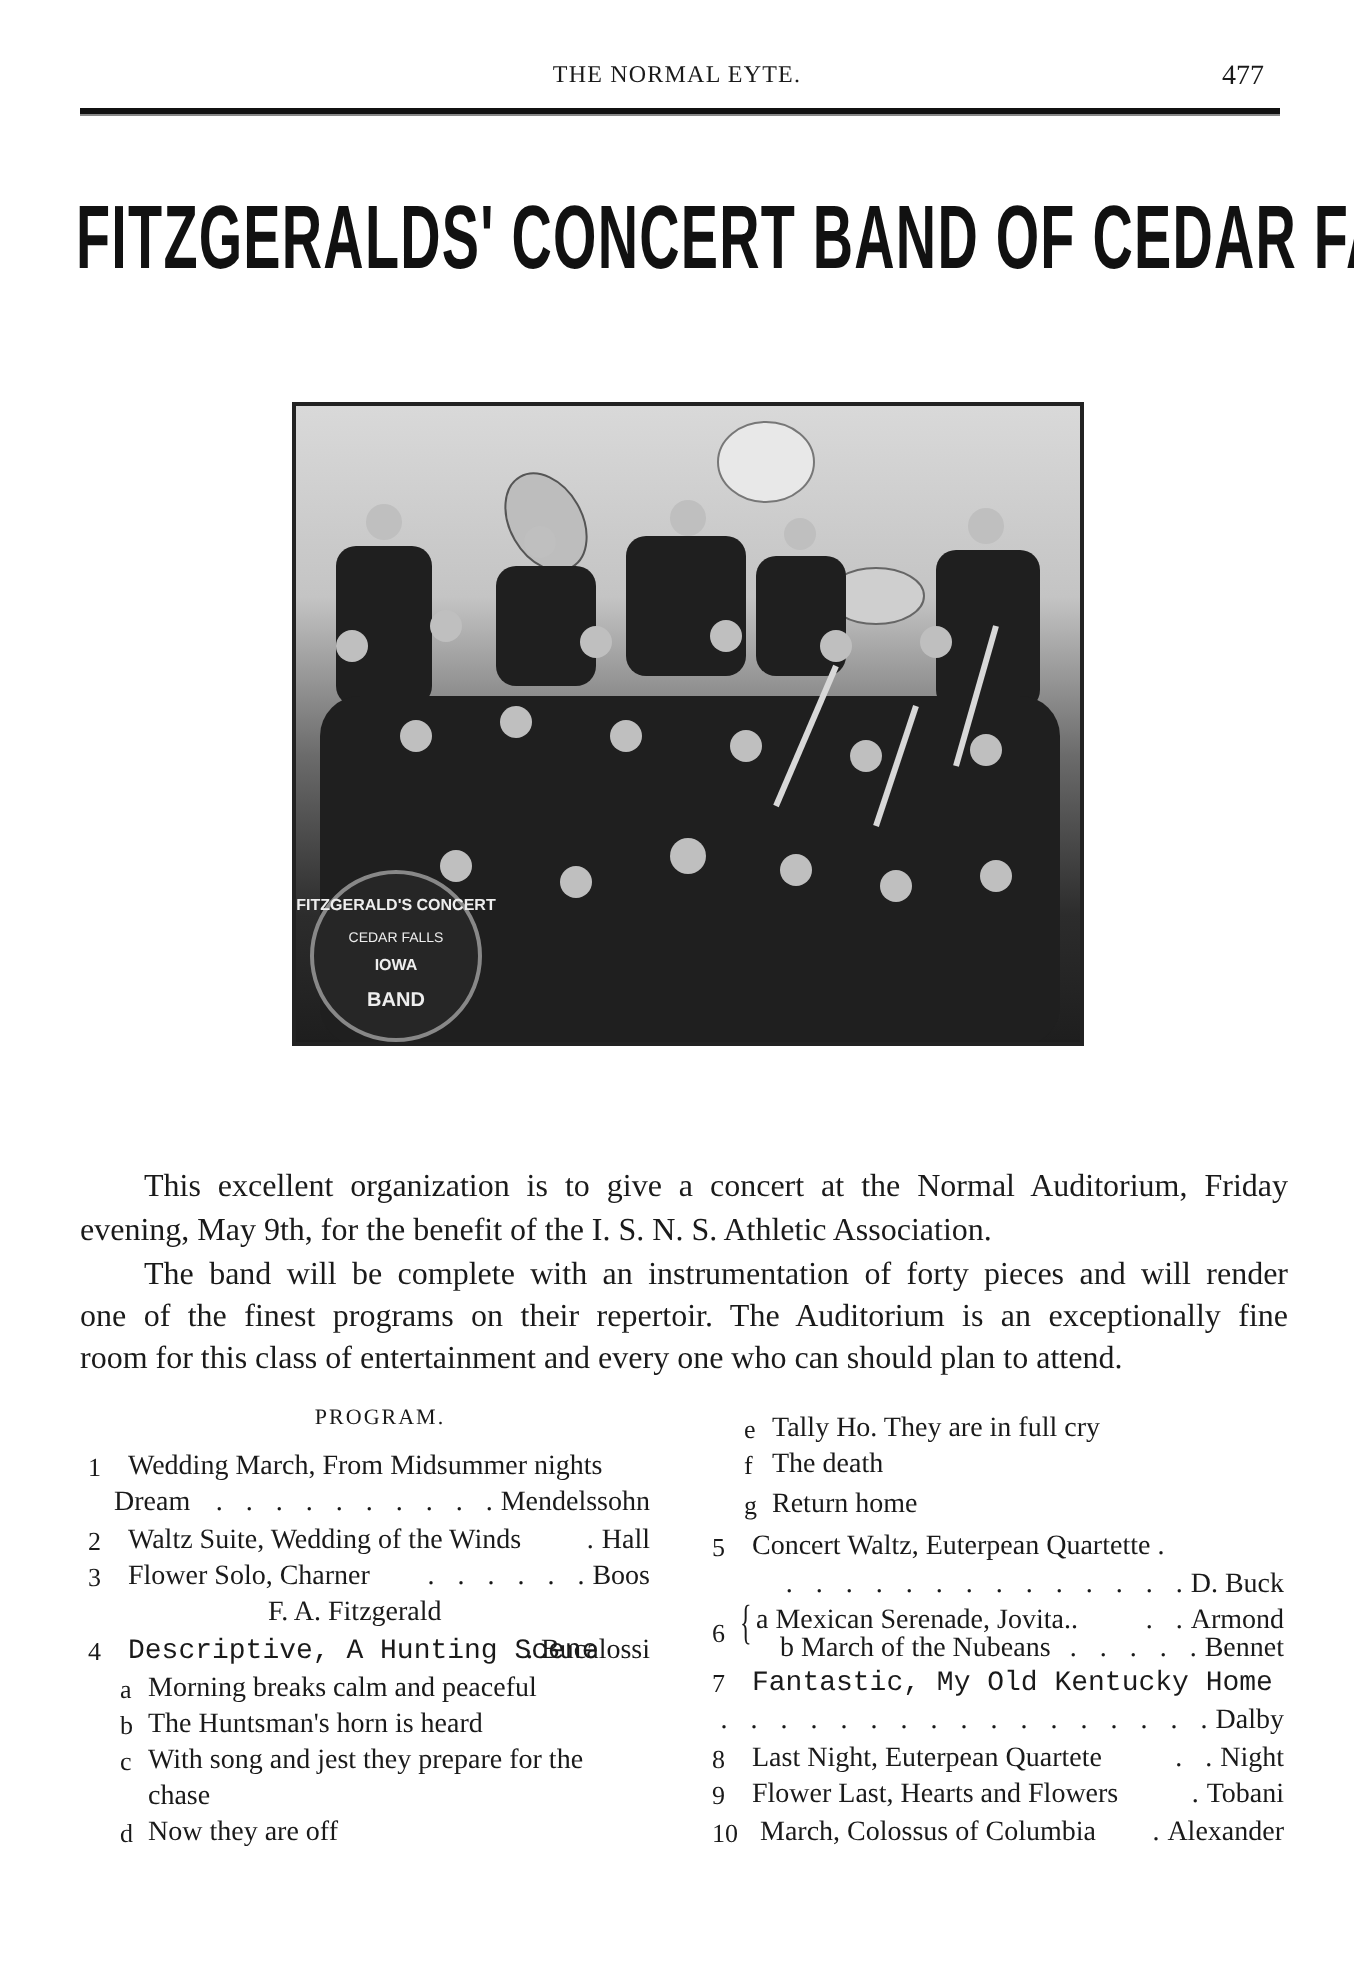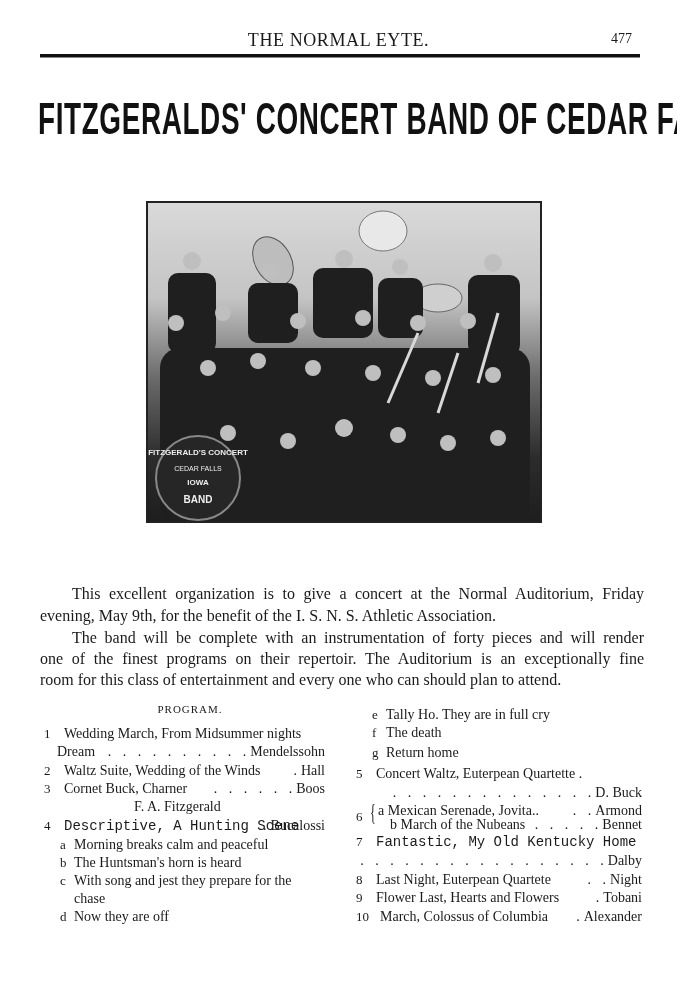--- a/index.html
+++ b/index.html
@@ -1,21 +1,21 @@
 <!DOCTYPE html>
 <html><head>
 <meta charset="utf-8">
 <style>
   html, body { margin: 0; padding: 0; background: #ffffff; }
   body { width: 677px; height: 987px; position: relative; overflow: hidden;
          font-family: "Liberation Serif", "DejaVu Serif", serif; color: #1a1a1a; }
   .abs { position: absolute; }
 
   
-  #running-head { left: 0; width: 677px; top: 30px; text-align: center; font-size: 18px; letter-spacing: 0.6px; }
+  #running-head { left: 0; width: 677px; top: 30px; text-align: center; font-size: 12px; letter-spacing: 0.6px; }
   #page-number { left: 611px; top: 31px; font-size: 14px; }
   #head-rule { left: 40px; width: 600px; top: 54px; height: 4px; border-top: 3px solid #111; border-bottom: 1px solid #888; box-sizing: border-box; }
 
   
   #title { left: 38px; width: 612px; top: 92px; height: 54px; font-family: "Liberation Sans", "DejaVu Sans", sans-serif;
            font-weight: bold; font-size: 45px; line-height: 54px; white-space: nowrap;
            transform-origin: left top; transform: scaleX(0.62); letter-spacing: 1px; color: #111; }
 
   
   #photo { left: 146px; top: 201px; width: 396px; height: 322px; border: 2px solid #222; box-sizing: border-box;
@@ -114,21 +114,21 @@
       <span class="abs" style="left: 13px;">Dream</span>
       <span class="abs" style="right: 0px; white-space: nowrap;"><span class="lead">. . . . . . . . . .</span><span>Mendelssohn</span></span>
     </div>
     <div class="abs prog" style="top: 762px; left: 44px; width: 281px;">
       <span class="num" style="left: 0px;">2</span>
       <span class="abs" style="left: 20px;">Waltz Suite, Wedding of the Winds</span>
       <span class="abs" style="right: 0px; white-space: nowrap;"><span class="lead">.</span><span>Hall</span></span>
     </div>
     <div class="abs prog" style="top: 780px; left: 44px; width: 281px;">
       <span class="num" style="left: 0px;">3</span>
-      <span class="abs" style="left: 20px;">Cornet Buck, Charner</span>
+      <span class="abs" style="left: 20px;">Flower Solo, Charner</span>
       <span class="abs" style="right: 0px; white-space: nowrap;"><span class="lead">. . . . . .</span><span>Boos</span></span>
     </div>
     <div class="abs prog" style="top: 798px; left: 44px; width: 281px;">
       <span class="abs" style="left: 90px;">F. A. Fitzgerald</span>
     </div>
     <div class="abs prog" style="top: 817px; left: 44px; width: 281px;">
       <span class="num" style="left: 0px;">4</span>
       <span class="abs" style="left: 20px; font-family: Liberation Mono, monospace;">Descriptive, A Hunting Scene</span>
       <span class="abs" style="right: 0px; white-space: nowrap;"><span class="lead">.</span><span>Bucalossi</span></span>
     </div>

